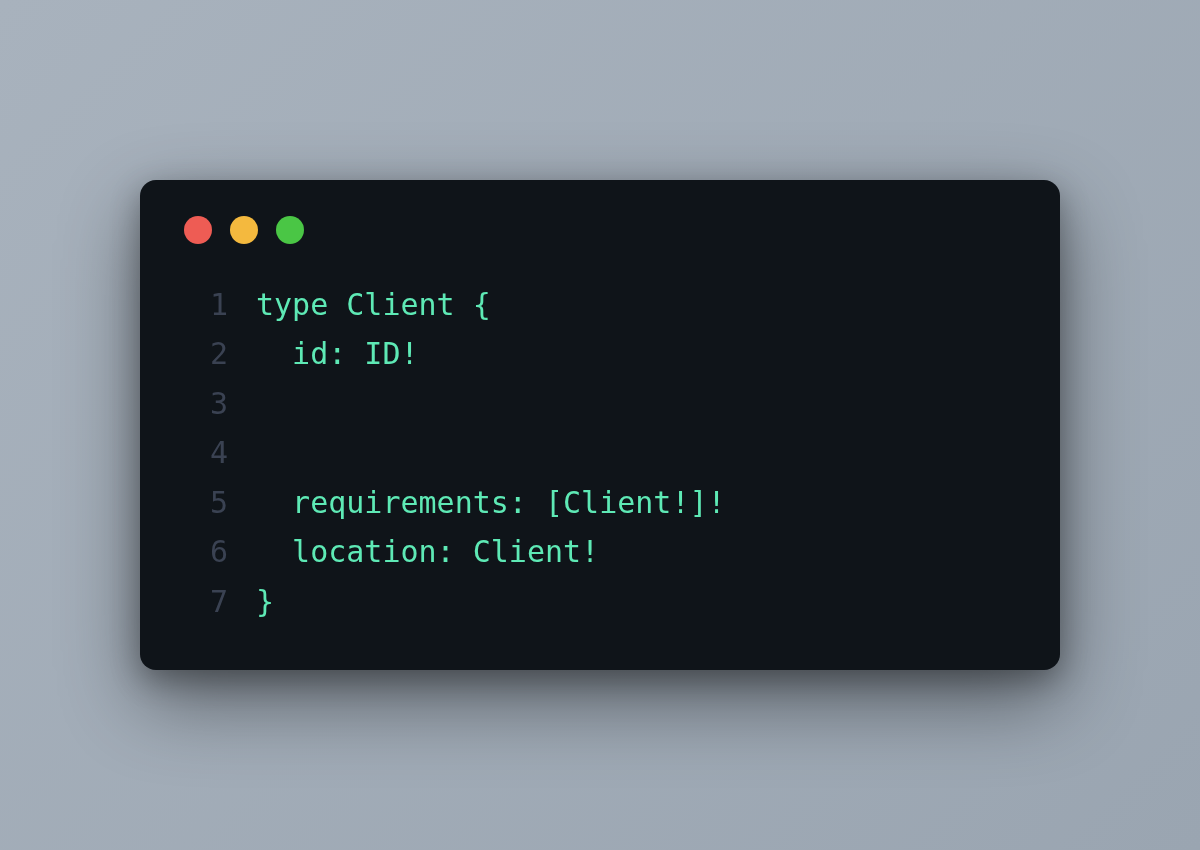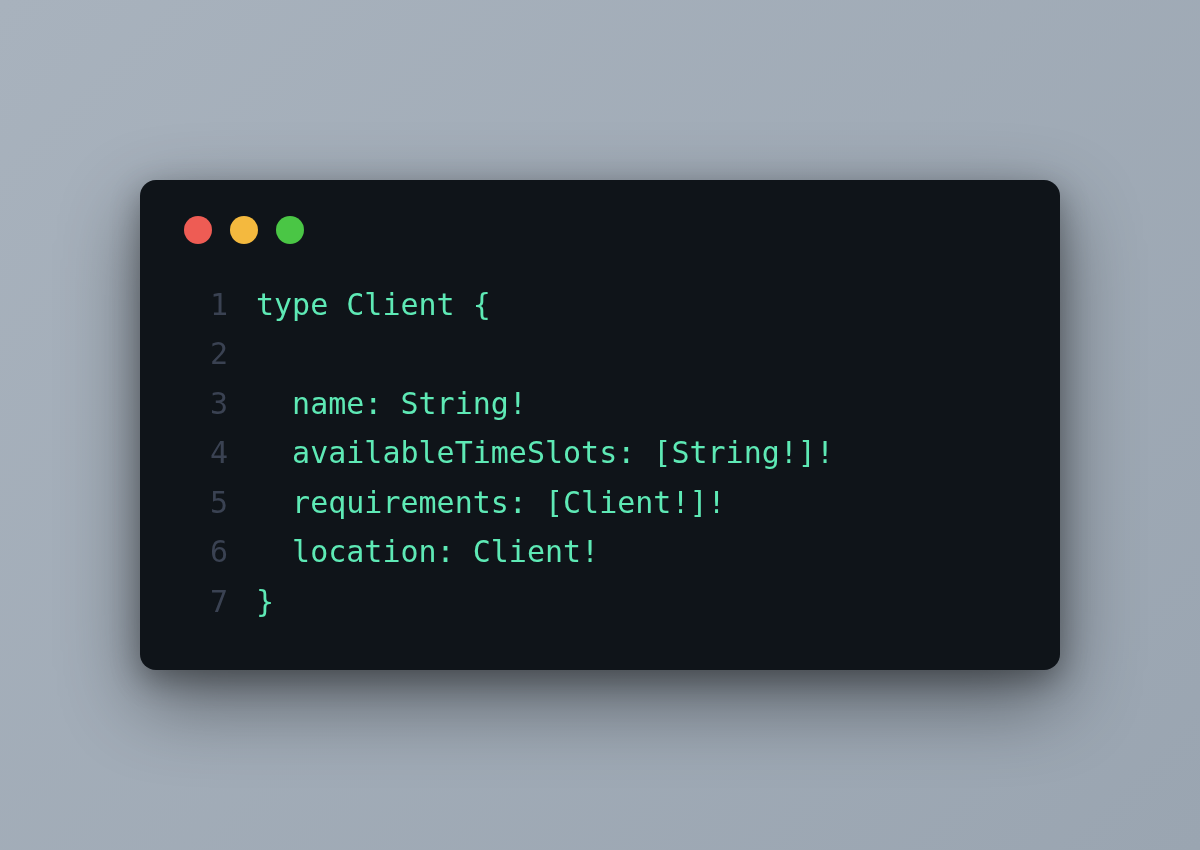--- a/index.html
+++ b/index.html
@@ -67,28 +67,27 @@
     <div class="traffic-light tl-yellow"></div>
     <div class="traffic-light tl-green"></div>
   </div>
   <div class="code-area">
     <div class="code-line">
       <span class="line-number">1</span>
       <span class="code-content">type Client {</span>
     </div>
     <div class="code-line">
       <span class="line-number">2</span>
+      <span class="code-content">  id: ID!</span>
     </div>
     <div class="code-line">
       <span class="line-number">3</span>
-      <span class="code-content">  name: String!</span>
     </div>
     <div class="code-line">
       <span class="line-number">4</span>
-      <span class="code-content">  availableTimeSlots: [String!]!</span>
     </div>
     <div class="code-line">
       <span class="line-number">5</span>
       <span class="code-content">  requirements: [Client!]!</span>
     </div>
     <div class="code-line">
       <span class="line-number">6</span>
       <span class="code-content">  location: Client!</span>
     </div>
     <div class="code-line">

